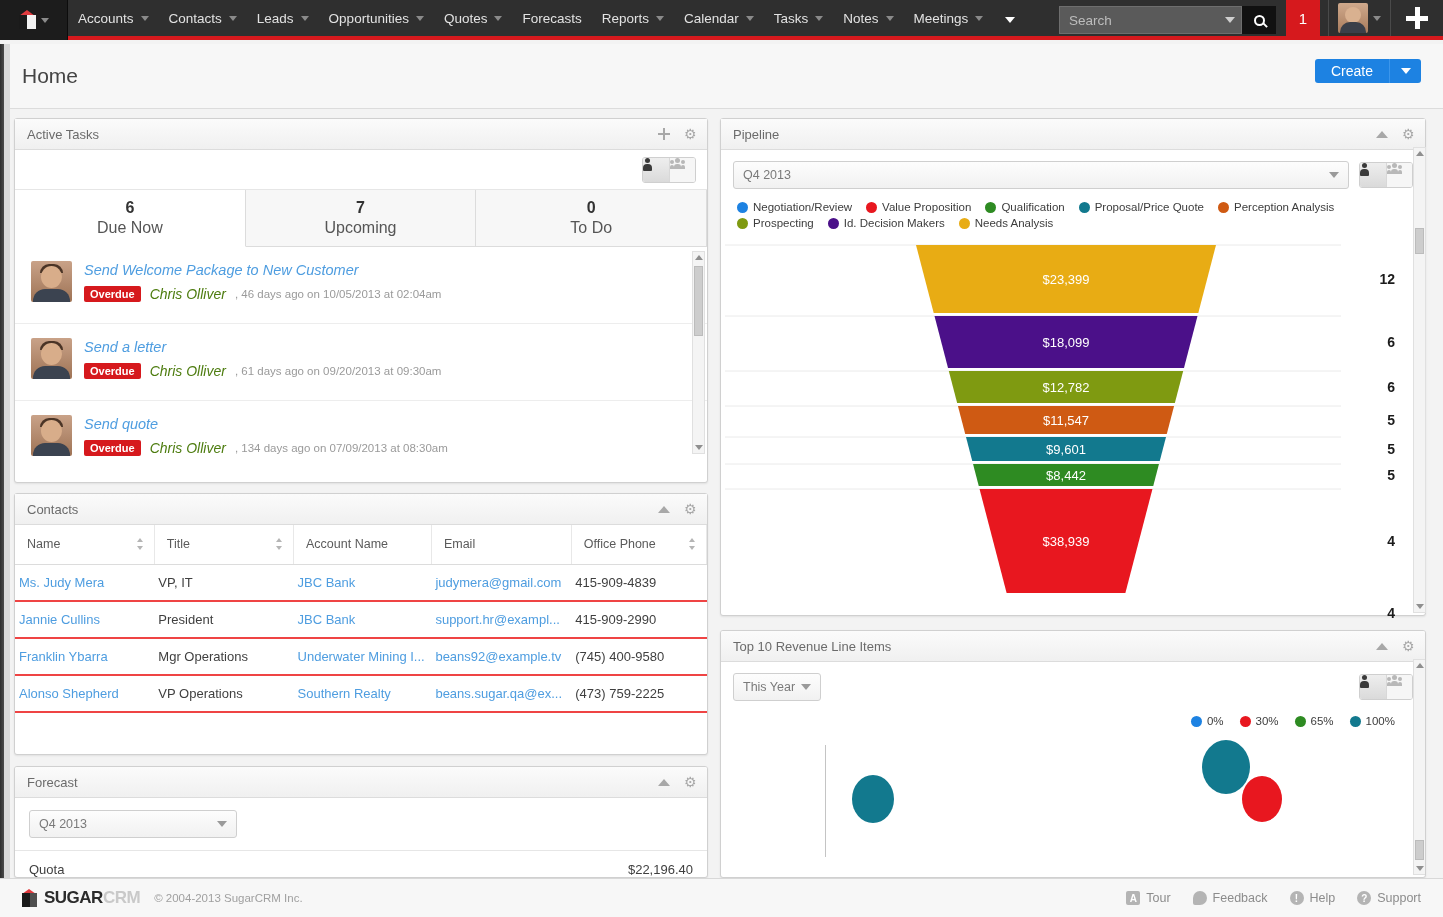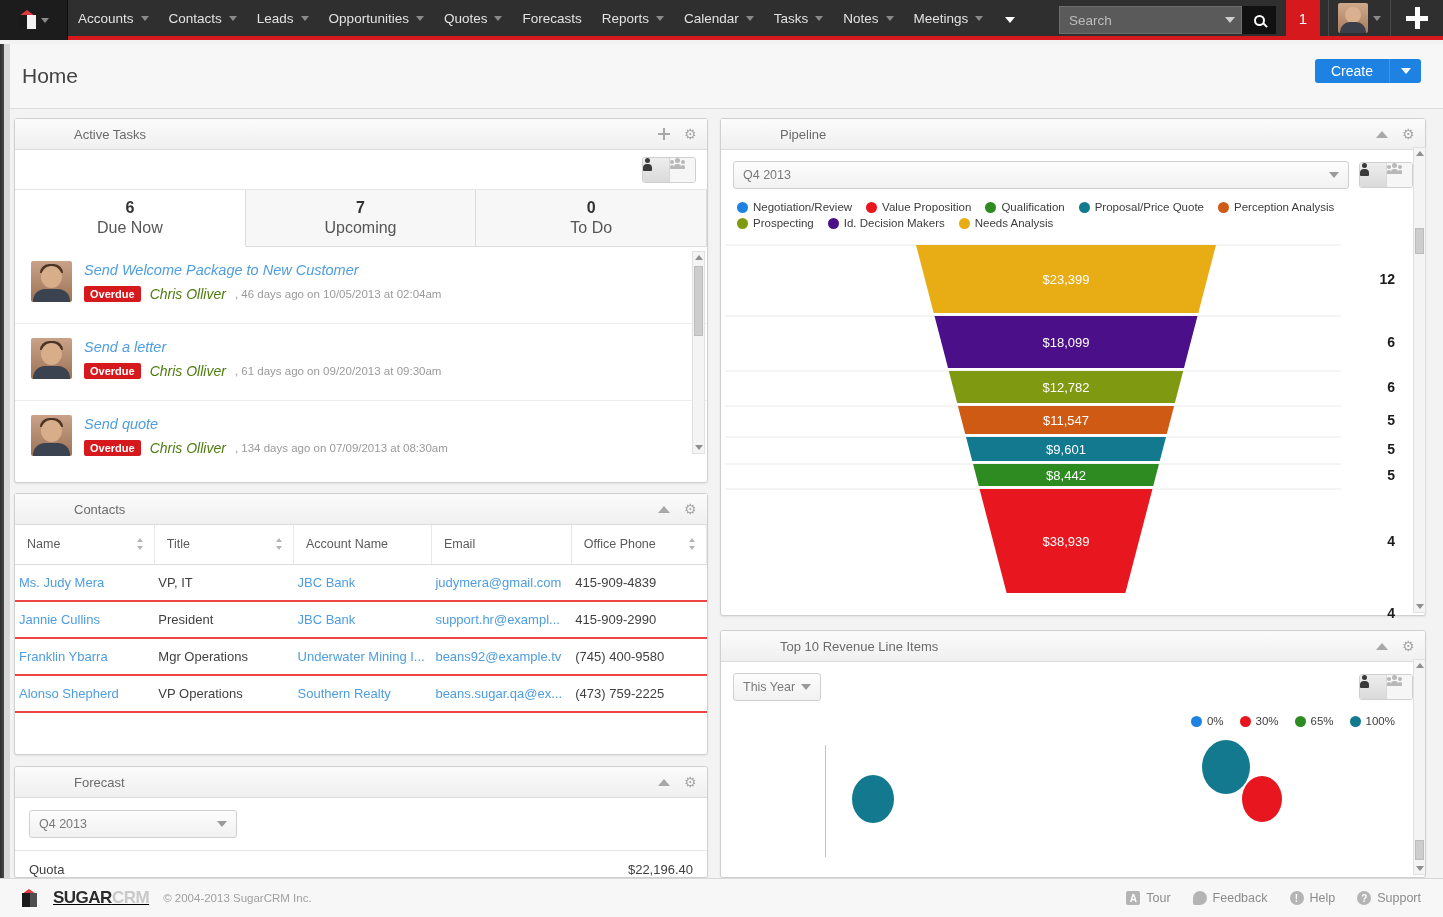--- a/index.html
+++ b/index.html
@@ -124,21 +124,21 @@
   
   .panel {
     position:absolute; background:#fff; border:1px solid #d0d0d0;
     border-radius:3px; box-shadow: 0 1px 2px rgba(0,0,0,0.08);
   }
   .panel-head {
     height:31px; background: linear-gradient(#fbfbfb,#f0f0f0);
     border-bottom:1px solid #dcdcdc; display:flex; align-items:center;
     padding: 0 10px 0 12px;
   }
-  .panel-title { font-size:13px; color:#6b6b6b;margin-left:47px; }
+  .panel-title { font-size:13px; color:#6b6b6b; }
   .panel-acts { margin-left:auto; display:flex; align-items:center; gap:14px; }
   .ico-plus { position:relative; width:12px; height:12px; cursor:pointer; }
   .ico-plus::before { content:''; position:absolute; left:5px; top:0; width:2px; height:12px; background:#a8a8a8; }
   .ico-plus::after { content:''; position:absolute; top:5px; left:0; width:12px; height:2px; background:#a8a8a8; }
   .ico-chev { width:0;height:0;border-left:6px solid transparent;border-right:6px solid transparent;
     border-bottom:7px solid #a8a8a8; cursor:pointer; }
   .ico-gear { width:13px; height:13px; cursor:pointer; color:#a8a8a8; line-height:13px; font-size:14px; }
 
   
   .tog {
@@ -261,21 +261,21 @@
   .rv-legend { display:flex; justify-content:flex-end; gap:16px; padding:14px 30px 0 0; }
   .bub-area { position:relative; height:140px; margin-top:4px; }
   .bub-axis { position:absolute; left:104px; top:14px; width:1px; height:112px; background:#c4c4c4; }
 
   
   .footer {
     position:absolute; left:0; bottom:0; width:1443px; height:39px;
     background:#f7f7f7; border-top:1px solid #d8d8d8;
     display:flex; align-items:center; padding: 0 22px;
   }
-  .sugar-logo { display:flex; align-items:center; gap:16px;text-decoration:underline; }
+  .sugar-logo { display:flex; align-items:center; gap:7px; }
   .sl-cube { position:relative; width:15px; height:18px; }
   .sl-cube .t { position:absolute; top:0;left:0;width:0;height:0;
     border-left:7.5px solid transparent;border-right:7.5px solid transparent;border-bottom:5px solid #e03a3e; }
   .sl-cube .l { position:absolute; top:4px;left:0;width:7.5px;height:14px;background:#1a1a1a; }
   .sl-cube .r { position:absolute; top:4px;left:7.5px;width:7.5px;height:14px;background:#4f4f4f; }
   .sl-txt { font-size:17px; font-weight:bold; letter-spacing:-0.5px; }
   .sl-txt .a { color:#2b2b2b; }
   .sl-txt .b { color:#c9c9c9; }
   .copy { font-size:11.5px; color:#a0a0a0; margin-left:14px; }
   .foot-right { margin-left:auto; display:flex; align-items:center; gap:22px; }

